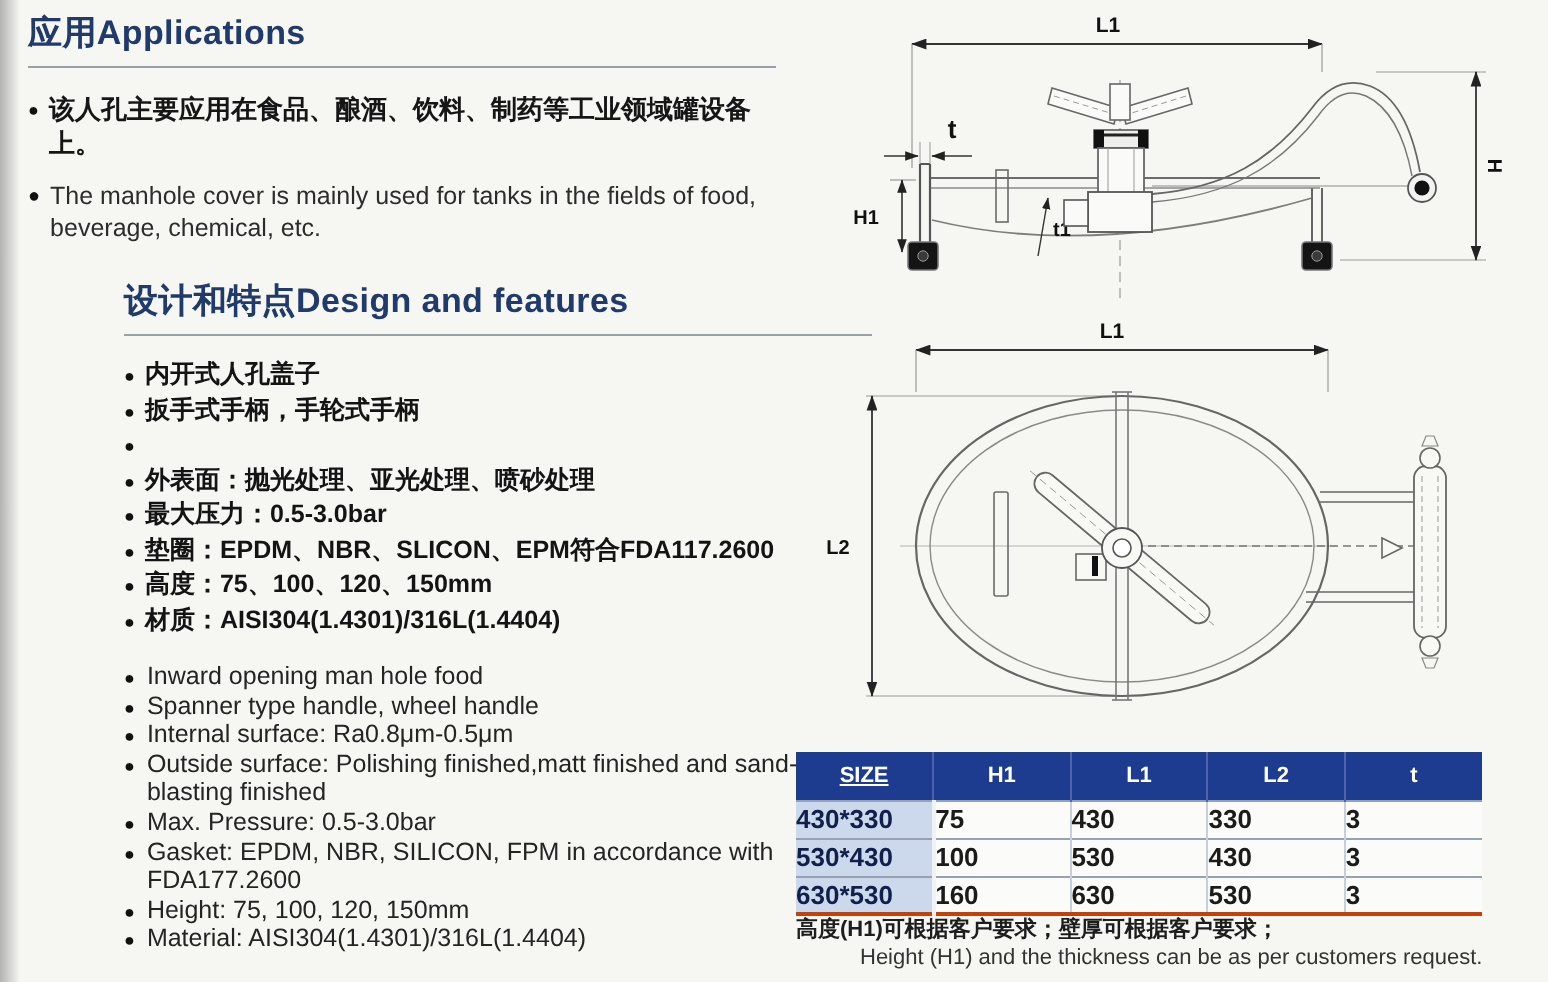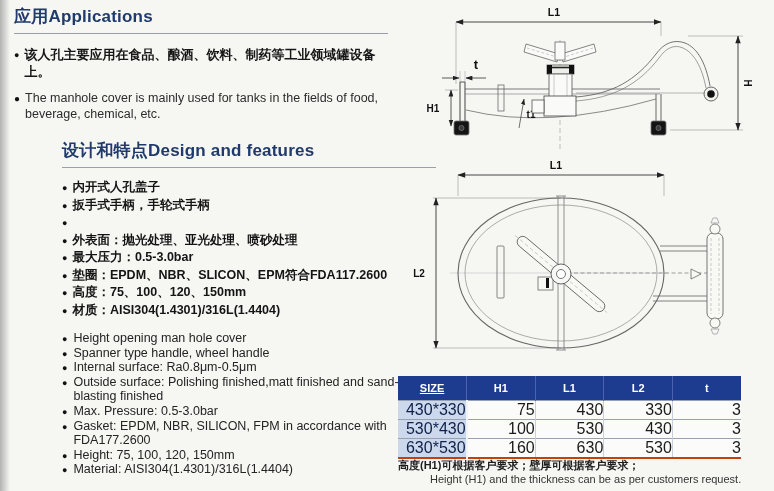--- a/index.html
+++ b/index.html
@@ -43,21 +43,21 @@
   
   .table-block { position:absolute; left:398px; top:376px; width:343px; }
   table.spec { border-collapse:collapse; table-layout:fixed; width:343px; border-bottom:2px solid #c2410c; }
   table.spec th {
     background:#1e3c8f; color:#fff; font-size:11px; font-weight:bold;
     height:24px; border-right:1px solid #4a62b0; text-align:center;
   }
   table.spec th:last-child { border-right:none; }
   table.spec th:first-child span { text-decoration:underline; }
   table.spec td {
-    text-align:right; font-size:16px; font-weight:normal; color:#1b1b1b;
+    text-align:left; font-size:13px; font-weight:bold; color:#1b1b1b;
     height:19px; border-top:1px solid #97a1b2; border-right:1px solid #c9cfda;
     background:#fbfbf9;
   }
   table.spec td:last-child { border-right:none; }
   table.spec td.size { background:#ccd9ec; color:#10204a; border-right:2px solid #f1f2f4; }
   
   .notes { position:absolute; left:398px; top:459px; width:360px; }
   .note-cn { font-size:11px; font-weight:bold; color:#1d1d1d; line-height:13.5px; }
   .note-en { font-size:11px; color:#333; line-height:13.5px;padding-left:32px; }
 </style>
@@ -111,21 +111,21 @@
         <span>高度：75、100、120、150mm</span>
       </li>
     <li>
         <span class="bullet">●</span>
         <span>材质：AISI304(1.4301)/316L(1.4404)</span>
       </li>
   </ul>
   <ul class="blist en-list">
     <li>
         <span class="bullet">●</span>
-        <span>Height opening man hole cover</span>
+        <span>Inward opening man hole food</span>
       </li>
     <li>
         <span class="bullet">●</span>
         <span>Spanner type handle, wheel handle</span>
       </li>
     <li>
         <span class="bullet">●</span>
         <span>Internal surface: Ra0.8μm-0.5μm</span>
       </li>
     <li>

